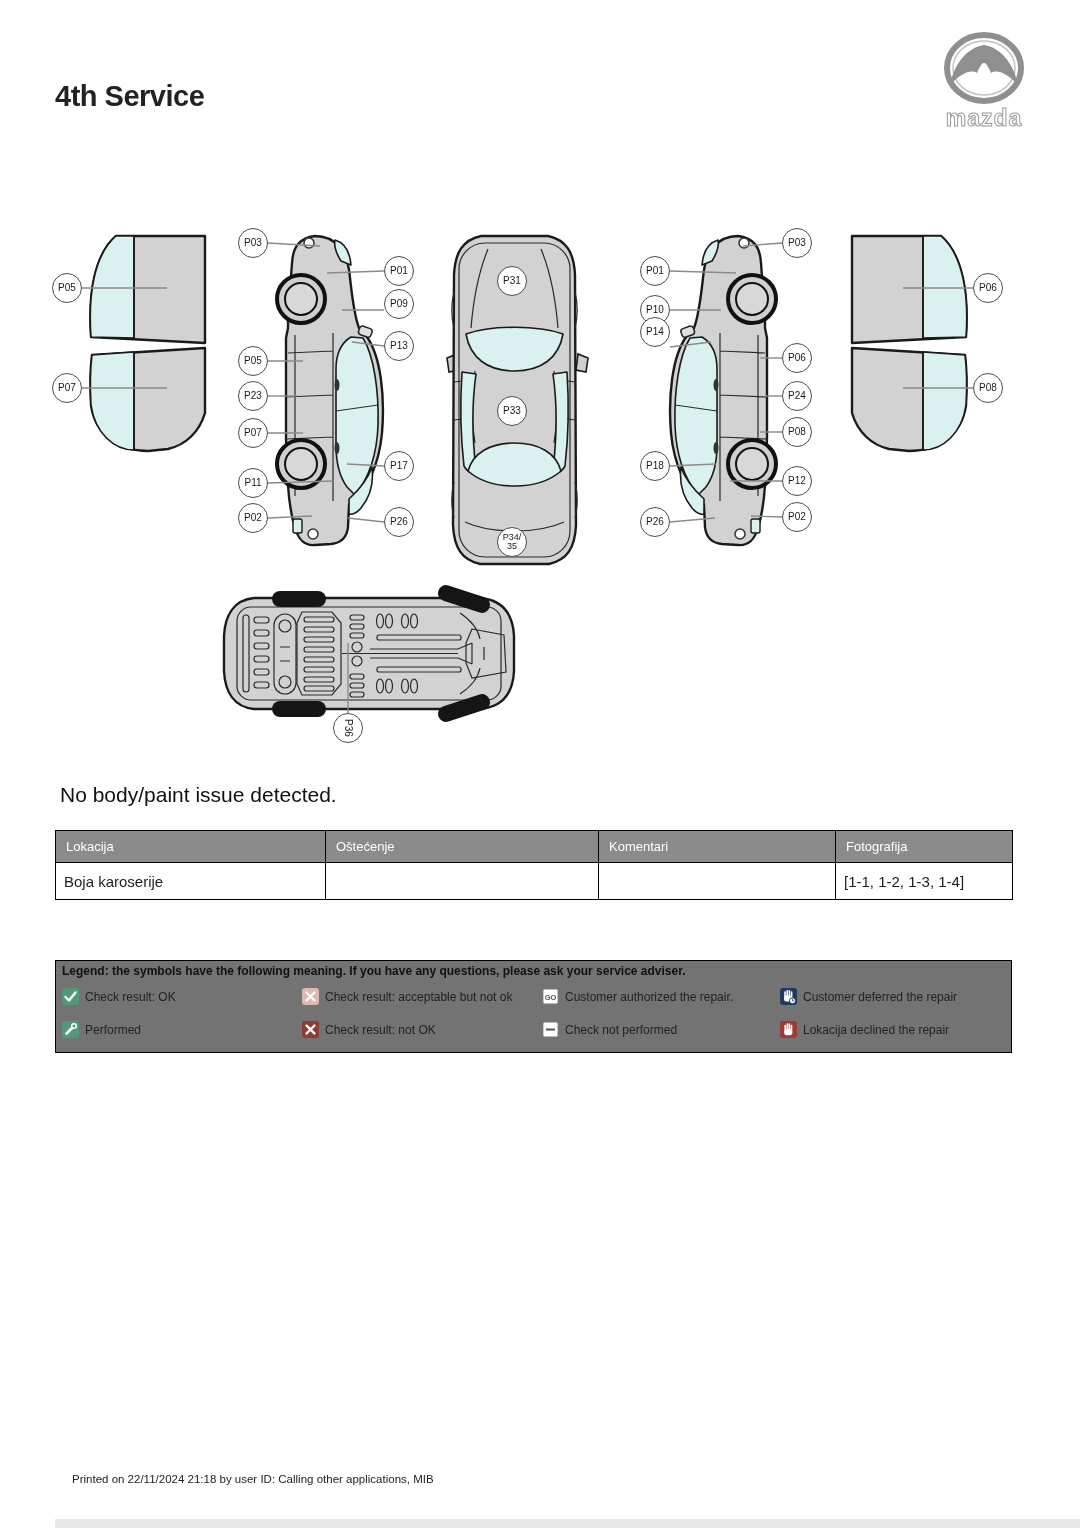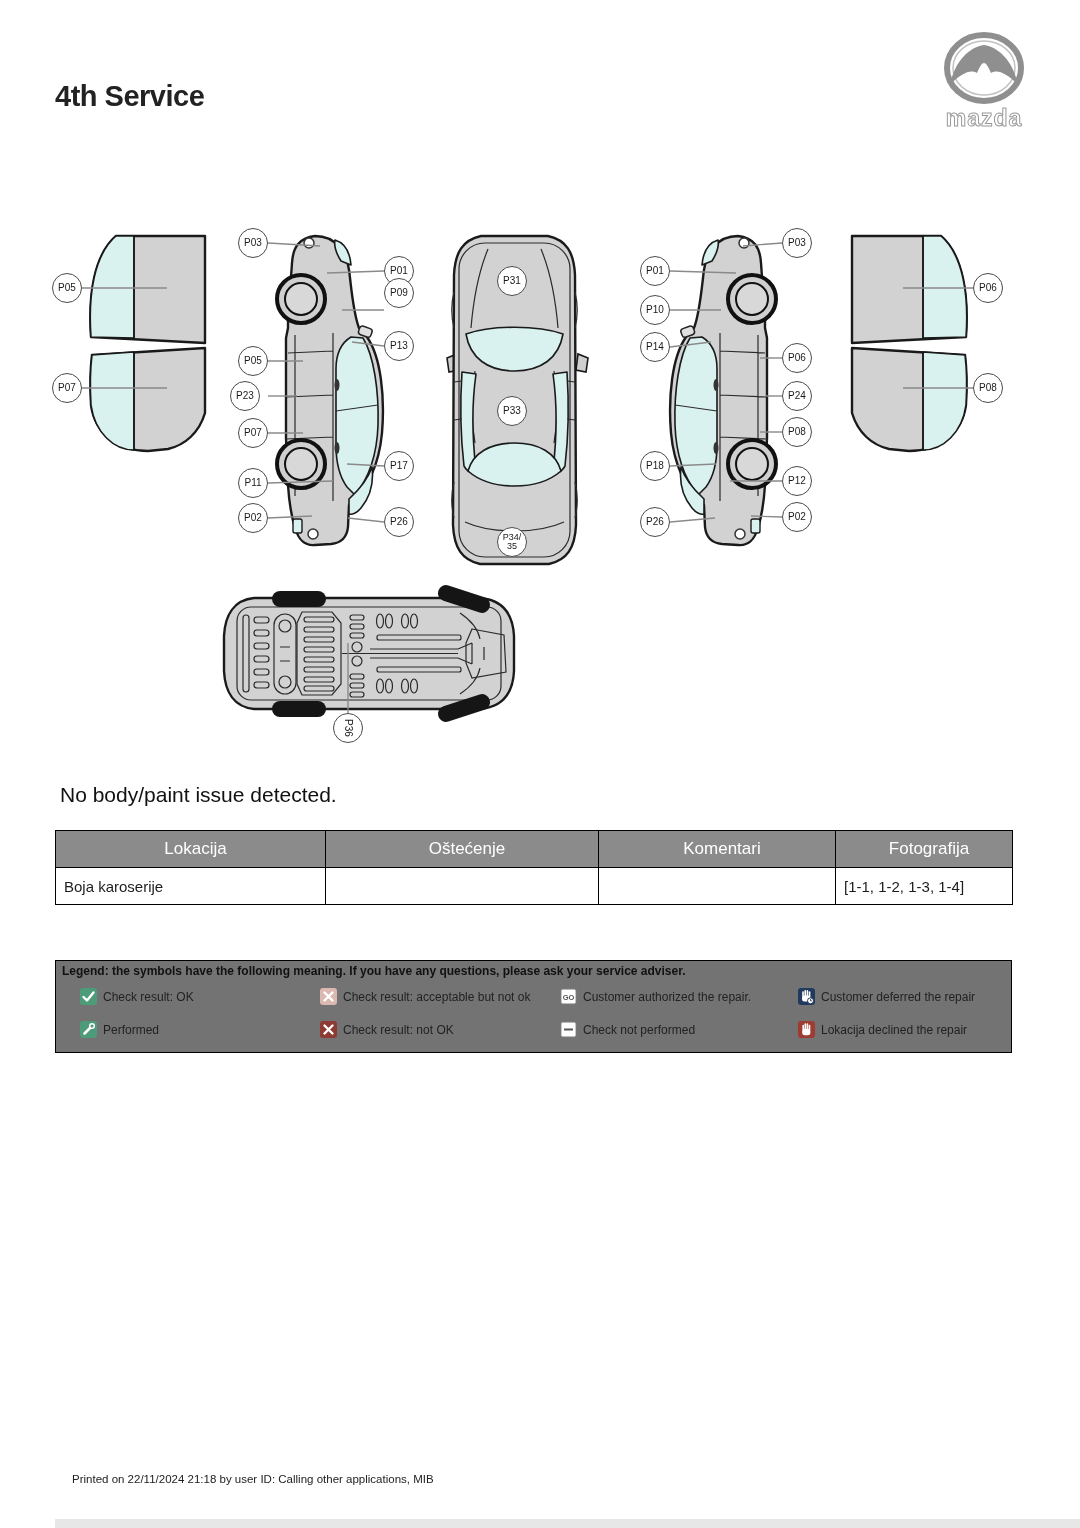--- a/index.html
+++ b/index.html
@@ -37,29 +37,29 @@
   .darkfill{fill:#333;}
   .mirror{fill:#e0e0e0;stroke:#222;stroke-width:1.5;}
   .mirror2{fill:#cfcfcf;stroke:#1a1a1a;stroke-width:1.6;}
   .wheel{fill:#151515;}
   .slot{fill:none;stroke:#2a2a2a;stroke-width:1.2;}
 
   .result-heading{position:absolute;left:60px;top:783px;font-size:21px;font-weight:normal;color:#111;}
 
   table.issue{position:absolute;left:55px;top:830px;width:957px;border-collapse:collapse;
               table-layout:fixed;font-size:15px;}
-  table.issue th{background:#8b8b8b;color:#fff;font-weight:normal;font-size:17px;text-align:center;
+  table.issue th{background:#8b8b8b;color:#fff;font-weight:normal;font-size:13px;text-align:left;
                  padding:8px 0 8px 10px;border:1px solid #000;}
   table.issue td{background:#fff;color:#1d1d1d;padding:9px 0 9px 8px;border:1px solid #000;height:18px;margin-top:48px;}
 
   .legend{position:absolute;left:55px;top:960px;width:957px;box-sizing:border-box;
           border:1px solid #000;padding:3px 24px 14px 6px;background:#737373;}
   .legend-title{font-size:12px;font-weight:bold;color:#111;margin-bottom:10px;}
   .legend-grid{display:grid;grid-template-columns:240px 240px 238px 1fr;row-gap:16px;}
-  .legend-item{display:flex;align-items:center;gap:6px;font-size:12px;color:#222;margin-left:18px;}
+  .legend-item{display:flex;align-items:center;gap:6px;font-size:12px;color:#222;}
   .licon{flex:0 0 auto;width:17px;height:17px;}
 
   .footer{position:absolute;left:57px;top:1473px;font-size:11.5px;color:#222;margin-left:15px;}
   .bottom-strip{position:absolute;left:55px;top:1519px;width:1025px;height:9px;background:#e7e7e7;}
 </style>
 </head>
 <body>
 
 <div class="page">
 
@@ -228,39 +228,39 @@
       <line x1="973" y1="63" x2="903" y2="63"></line>
         <line x1="973" y1="163" x2="903" y2="163"></line>
       <line x1="348" y1="488" x2="348" y2="418"></line>
     </svg>
 
     <div class="plabel" style="left:52px;top:48px">P05</div>
     <div class="plabel" style="left:52px;top:148px">P07</div>
 
     <div class="plabel" style="left:238px;top:3px">P03</div>
     <div class="plabel" style="left:238px;top:121px">P05</div>
-    <div class="plabel" style="left:230px;top:156px">P23</div>
+    <div class="plabel" style="left:238px;top:156px">P23</div>
     <div class="plabel" style="left:238px;top:193px">P07</div>
     <div class="plabel" style="left:238px;top:243px">P11</div>
     <div class="plabel" style="left:238px;top:278px">P02</div>
 
     <div class="plabel" style="left:384px;top:31px">P01</div>
-    <div class="plabel" style="left:384px;top:53px">P09</div>
+    <div class="plabel" style="left:384px;top:64px">P09</div>
     <div class="plabel" style="left:384px;top:106px">P13</div>
     <div class="plabel" style="left:384px;top:226px">P17</div>
     <div class="plabel" style="left:384px;top:282px">P26</div>
 
     <div class="plabel" style="left:497px;top:41px">P31</div>
     <div class="plabel" style="left:497px;top:171px">P33</div>
     <div class="plabel" style="left:497px;top:302px;font-size:9px">P34/
 35</div>
 
     <div class="plabel" style="left:640px;top:31px">P01</div>
     <div class="plabel" style="left:640px;top:70px">P10</div>
-    <div class="plabel" style="left:640px;top:107px">P14</div>
+    <div class="plabel" style="left:640px;top:92px">P14</div>
     <div class="plabel" style="left:640px;top:226px">P18</div>
     <div class="plabel" style="left:640px;top:282px">P26</div>
 
     <div class="plabel" style="left:782px;top:3px">P03</div>
     <div class="plabel" style="left:782px;top:118px">P06</div>
     <div class="plabel" style="left:782px;top:156px">P24</div>
     <div class="plabel" style="left:782px;top:192px">P08</div>
     <div class="plabel" style="left:782px;top:241px">P12</div>
     <div class="plabel" style="left:782px;top:277px">P02</div>
 

